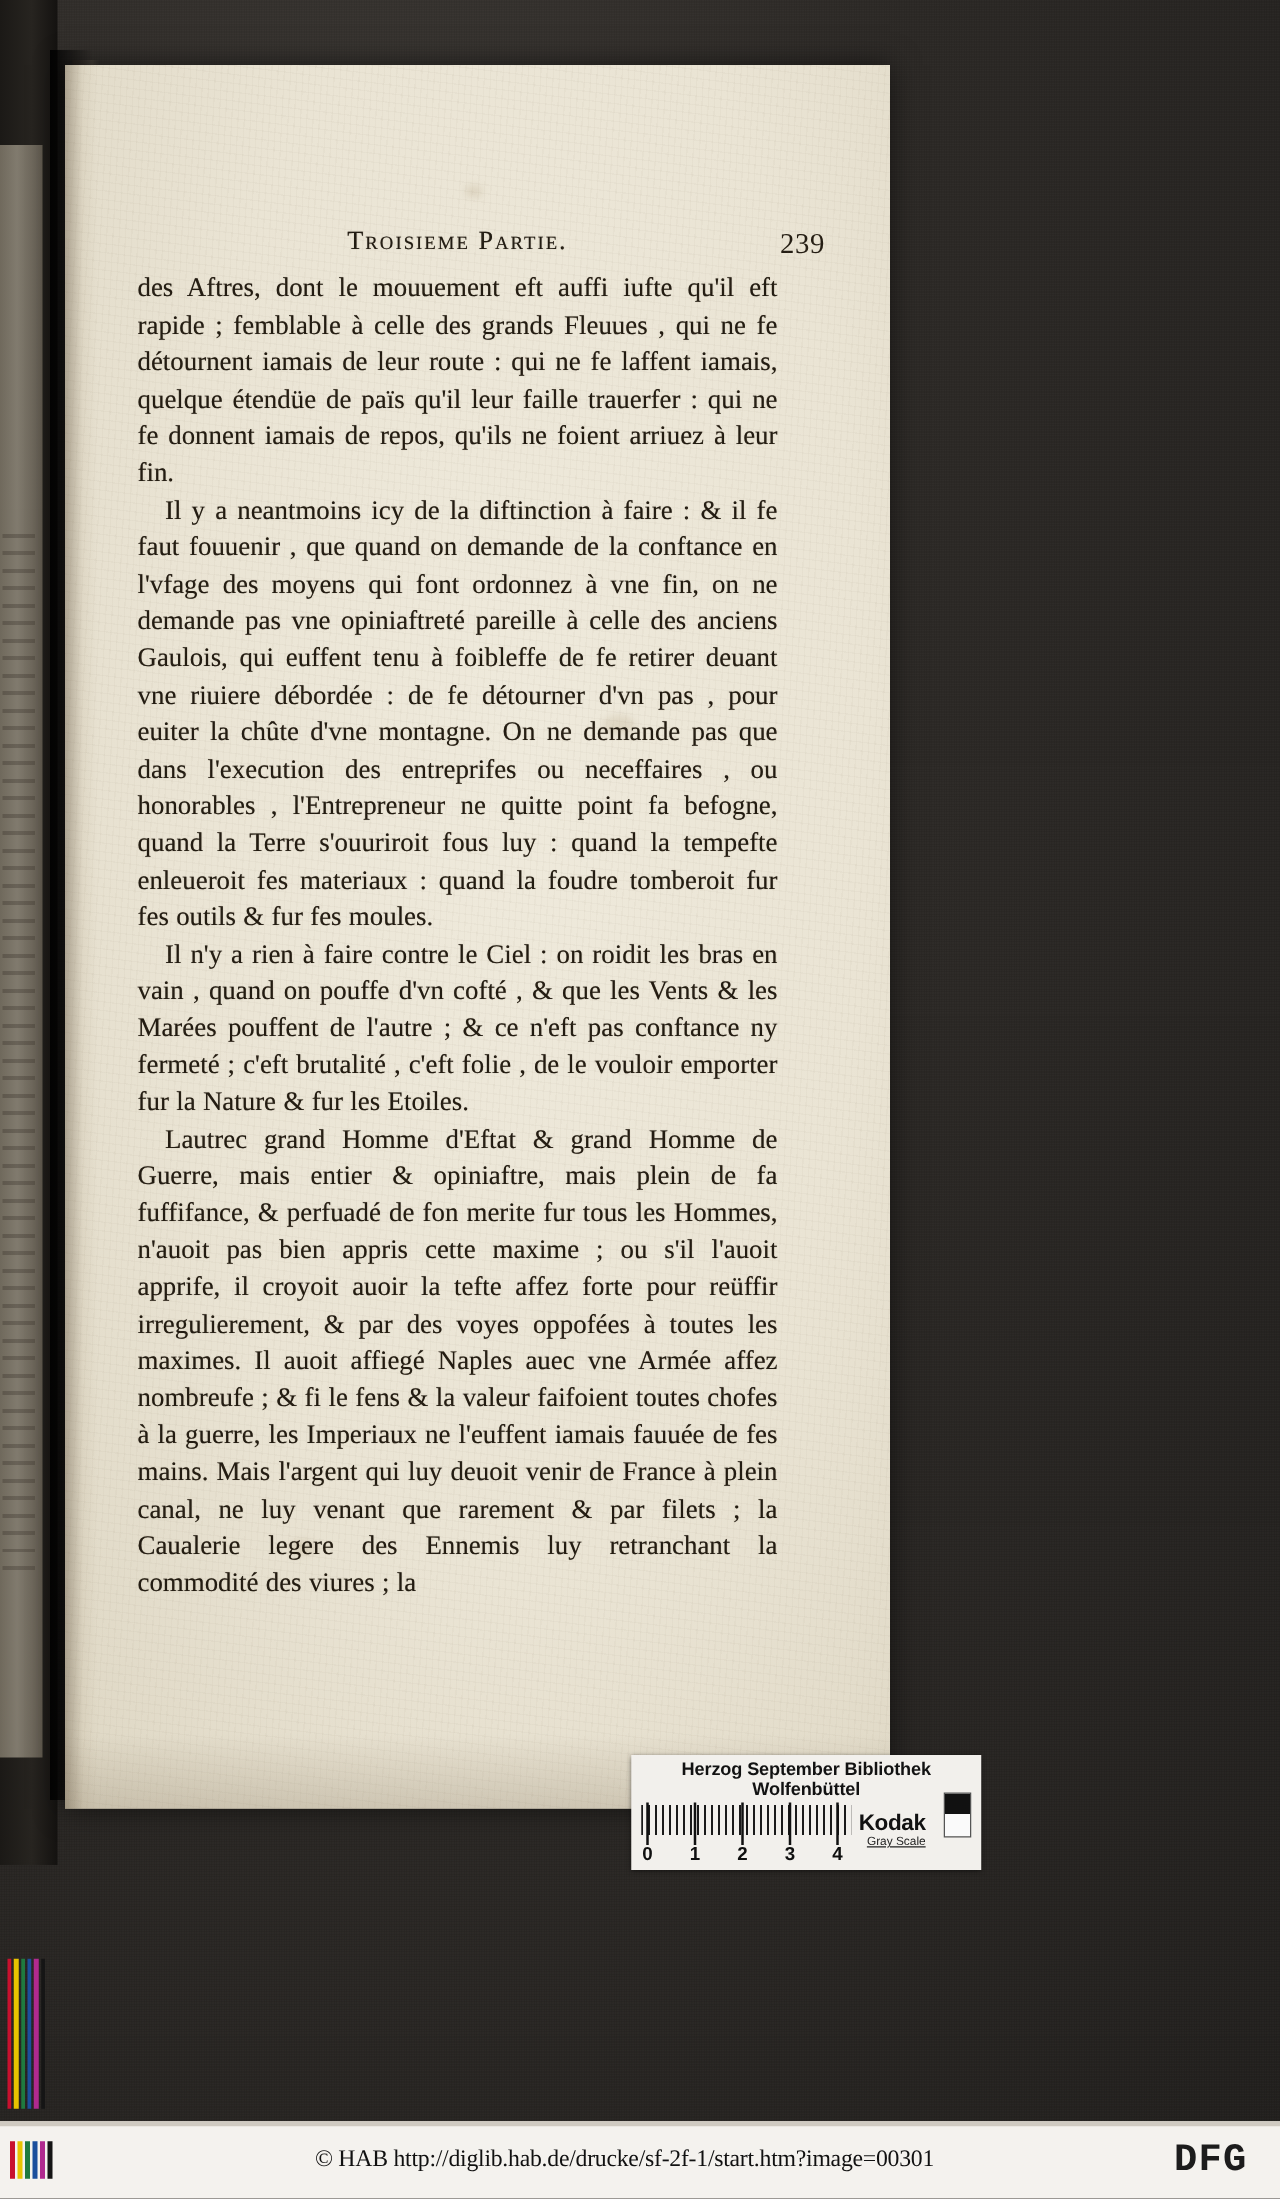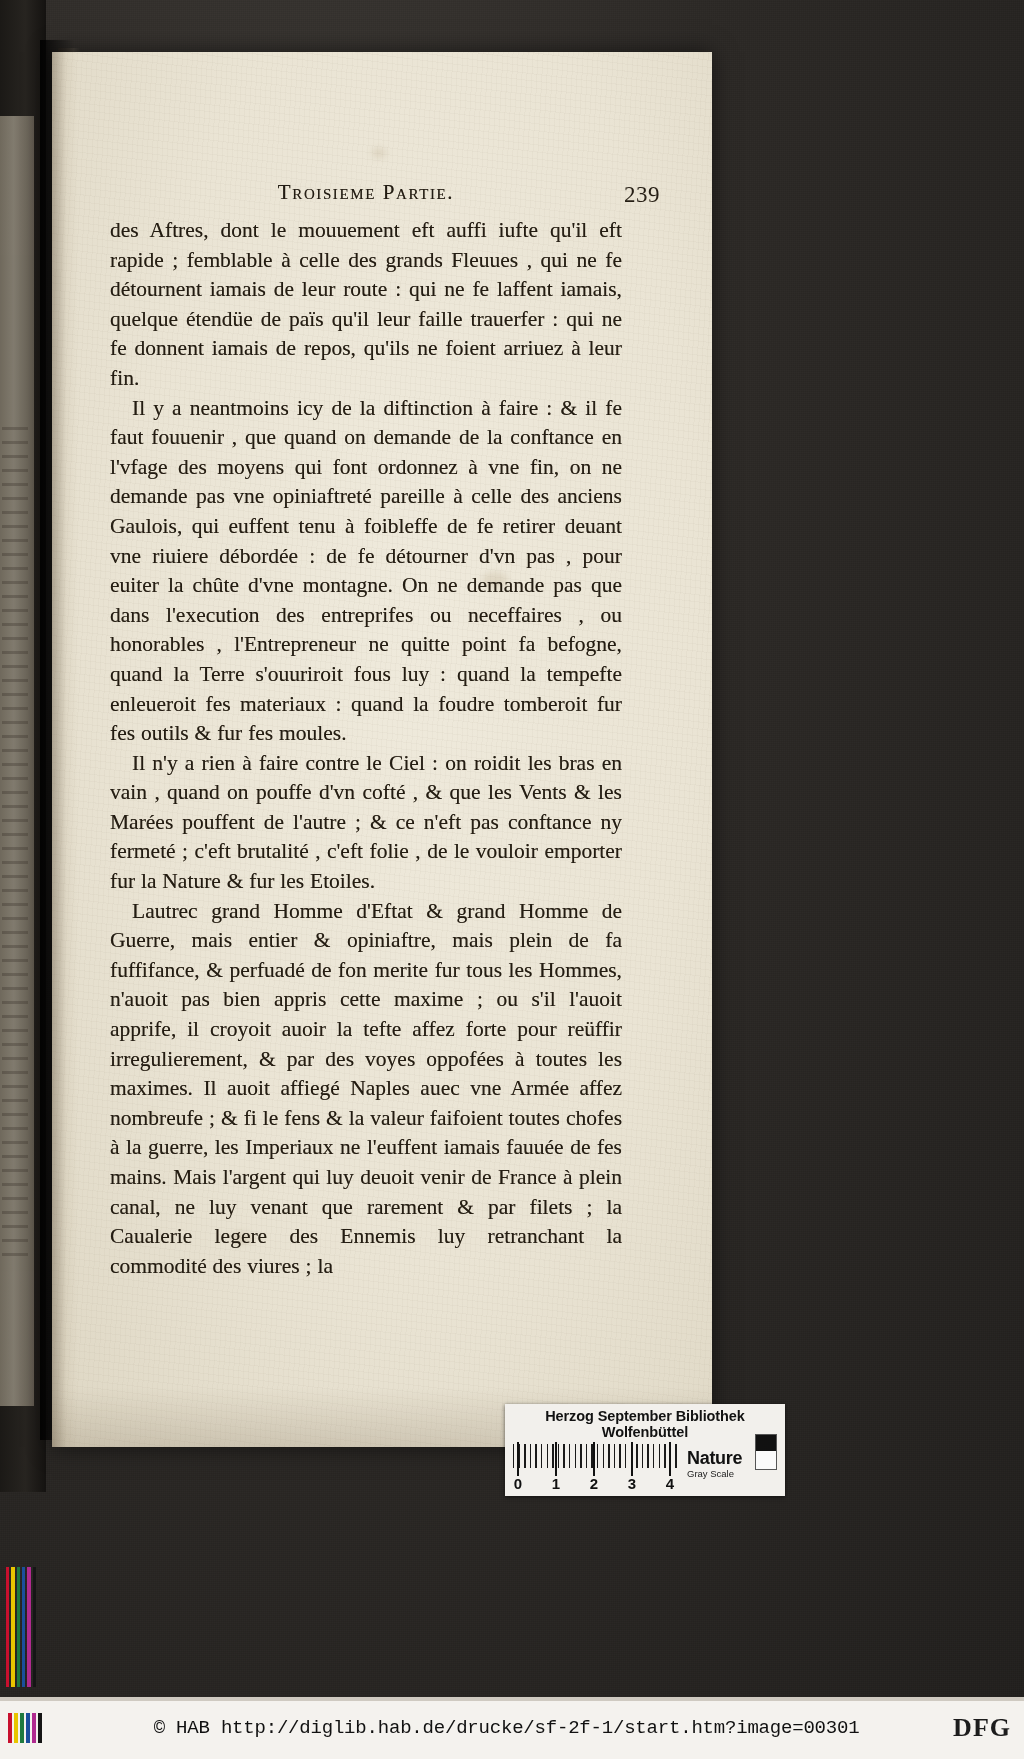--- a/index.html
+++ b/index.html
@@ -202,22 +202,23 @@
     font-family: "Liberation Sans", sans-serif;
     font-size: 18px;
     font-weight: bold;
     color: #111;
     letter-spacing: -0.3px;
   }
   .grayscale-label {
     font-family: "Liberation Sans", sans-serif;
     font-size: 9.5px;
     color: #222;
-    text-align: left;
+    text-align: right;
     margin-top: -1px;
+    text-decoration: underline;
   }
   .patch {
     position: absolute;
     right: 8px; top: 30px;
     width: 20px; height: 34px;
     background: linear-gradient(180deg, #111 0%, #111 48%, #fafafa 48%, #fafafa 100%);
     border: 1px solid #555;
   }
 
   
@@ -242,32 +243,32 @@
     align-items: center;
     gap: 2px;
   }
   .color-bars i {
     display: block;
     width: 4px; height: 30px;
   }
   .footer-url {
     flex: 1;
     text-align: center;
-    font-family: Liberation Mono, monospace;
+    font-family: Liberation Serif, serif;
     font-size: 19px;
     color: #111;
     letter-spacing: -0.2px;
   }
   .dfg {
-    font-family: Liberation Serif, serif;
-    font-size: 26px;
+    font-family: Liberation Mono, monospace;
+    font-size: 31px;
     font-weight: bold;
     color: #1c1c1c;
     letter-spacing: 1px;
-    margin-right: 13px;
+    margin-right: 26px;
   }
 
   
   .left-colorstrip {
     position: absolute;
     left: 6px; bottom: 72px;
     width: 30px; height: 120px;
     display: flex; gap: 2px;
   }
   .left-colorstrip i { display: block; width: 4px; height: 100%; }
@@ -322,21 +323,21 @@
       </div>
       <div class="nums">
         <span style="left:5px">0</span>
         <span style="left:43px">1</span>
         <span style="left:81px">2</span>
         <span style="left:119px">3</span>
         <span style="left:157px">4</span>
       </div>
     </div>
     <div class="kodak-wrap">
-      <div class="kodak">Nature</div>
+      <div class="kodak">Kodak</div>
       <div class="grayscale-label">Gray Scale</div>
     </div>
   </div>
   <div class="patch"></div>
 </div>
 
 <div class="left-colorstrip">
   <i style="background:#c8102e"></i>
   <i style="background:#e8c400"></i>
   <i style="background:#1f7a3f"></i>

